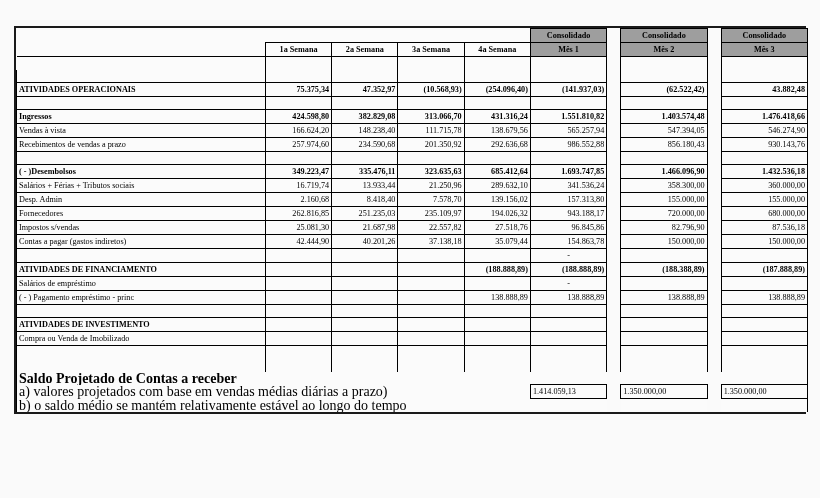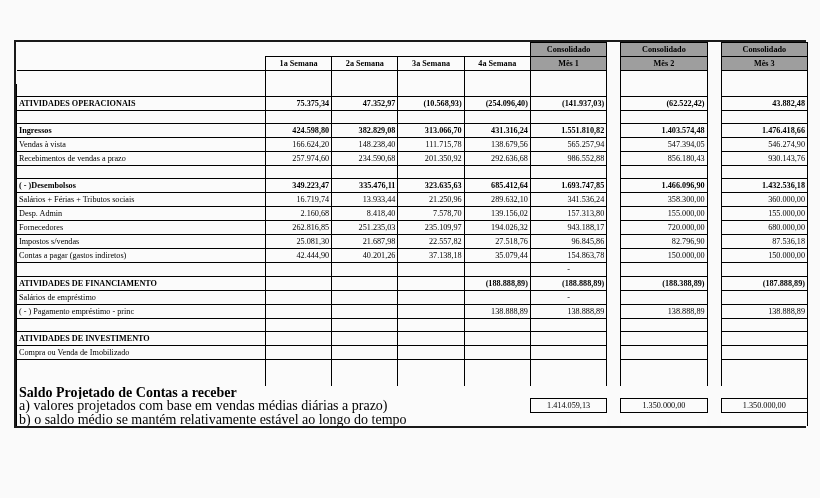--- a/index.html
+++ b/index.html
@@ -6,21 +6,21 @@
   html, body {
     margin: 0; padding: 0;
     width: 820px; height: 498px;
     background: #ffffff;
     font-family: "Liberation Serif", serif;
   }
   #sheet {
     position: relative;
     width: 820px; height: 498px;
     background: #fafafa;
-    padding: 40px 14px 10px 14px;
+    padding: 26px 14px 10px 14px;
   }
   table.cf {
     border-collapse: collapse;
     table-layout: fixed;
     width: 792px;
     font-size: 8.2px;
     color: #000;
   }
   table.cf td {
     padding: 0 2px;
@@ -67,21 +67,21 @@
   .note {
     font-size: 14px;
     text-align: left;
     padding-left: 4px;
     height: 14px;
     line-height: 14px;
   }
   .note.b { font-weight: bold; }
   .projbox {
     border: 1px solid #000;
-    text-align: center;
+    text-align: left;
     font-size: 8.2px;
     padding: 0 3px;
   }
 </style>
 </head>
 <body>
 
 <div id="sheet">
   <div id="outer">
   <table class="cf">

